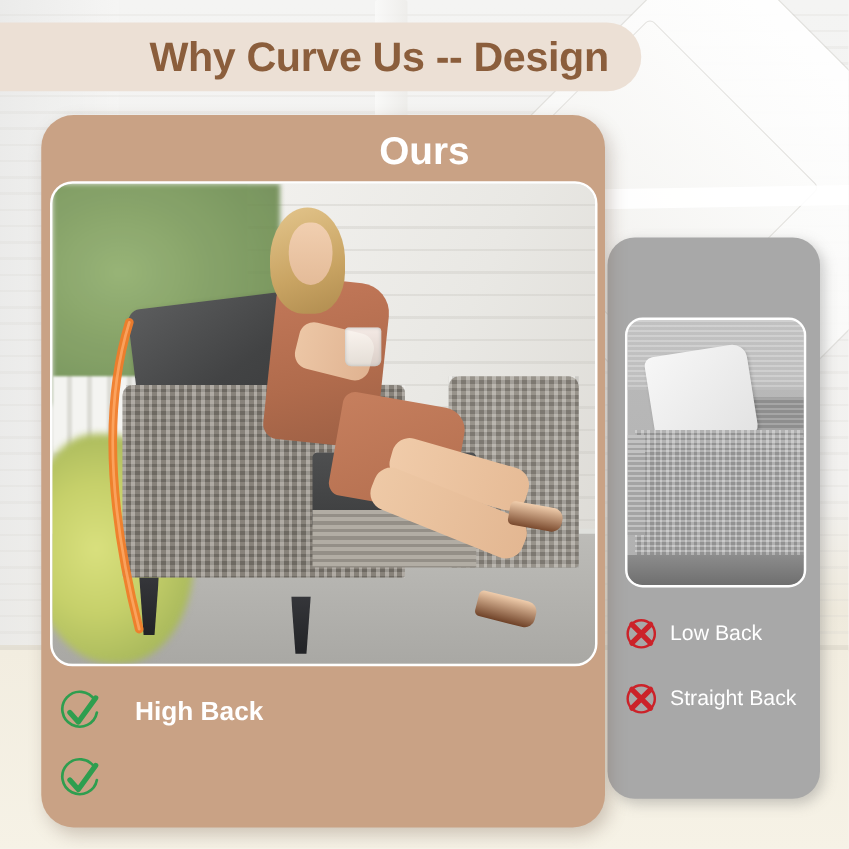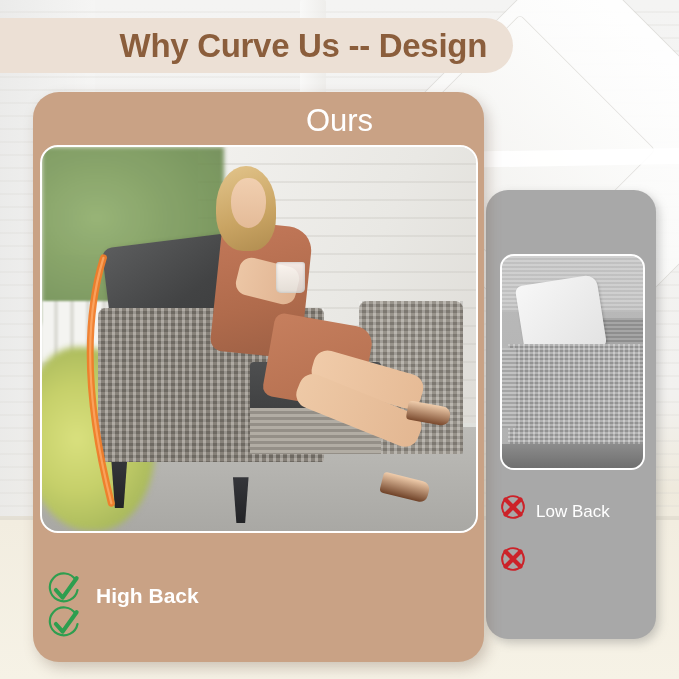--- a/index.html
+++ b/index.html
@@ -200,21 +200,21 @@
     background: #c9a285;
     border-radius: 26px;
     box-shadow: 4px 6px 14px rgba(120,100,85,.32);
   }
   .card-ours-title {
     position: absolute;
     left: 0; right: 0;
     top: 103px;
     text-align: center;
     font-size: 31px;
-    font-weight: normal;
+    font-weight: bold;
     color: #ffffff;
   }
 
   
   .photo-ours {
     position: absolute;
     left: 40px;
     top: 145px;
     width: 438px;
     height: 388px;
@@ -377,23 +377,23 @@
     position: absolute;
     left: 0; top: 0;
     width: 100%; height: 100%;
     pointer-events: none;
   }
 
   
   .feature {
     position: absolute;
     display: flex;
-    align-items: flex-end;
-  }
-  .feat-ours-1 { left: 46px; top: 572px; }
+    align-items: center;
+  }
+  .feat-ours-1 { left: 46px; top: 552px; gap: 12px; }
   .feat-ours-2 { left: 46px; top: 606px; }
   .feat-oth-1  { left: 498px; top: 492px; }
   .feat-oth-2  { left: 498px; top: 544px; }
 
   .feat-icon {
     width: 36px; height: 36px;
     flex: 0 0 36px;
     margin-right: 14px;
   }
   .feat-icon.small { width: 30px; height: 30px; flex: 0 0 30px; margin-right: 8px; }
@@ -445,20 +445,21 @@
     <span class="feat-label small">Low Back</span>
   </div>
 
   <div class="feature feat-oth-2">
     <span class="feat-icon small">
       <svg viewBox="0 0 40 40" width="100%" height="100%">
         <circle cx="20" cy="20" r="14.5" fill="none" stroke="#cc2229" stroke-width="2.6"></circle>
         <path d="M10 10 L30 30 M30 10 L10 30" stroke="#cc2229" stroke-width="5.6" stroke-linecap="round"></path>
       </svg>
     </span>
+    <span class="feat-label small">Straight Back</span>
   </div>
 
   <div class="card-ours"></div>
 
   <div class="card-ours-title">Ours</div>
 
   <div class="photo-ours">
     <div class="ph-sky"></div>
     <div class="ph-wall"></div>
     <div class="ph-trees"></div>

